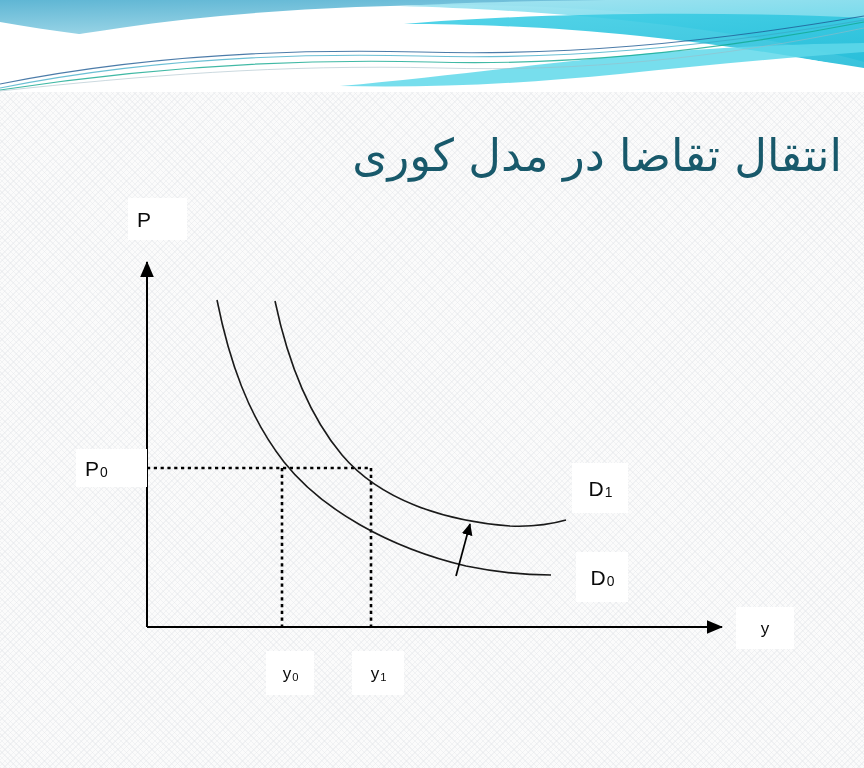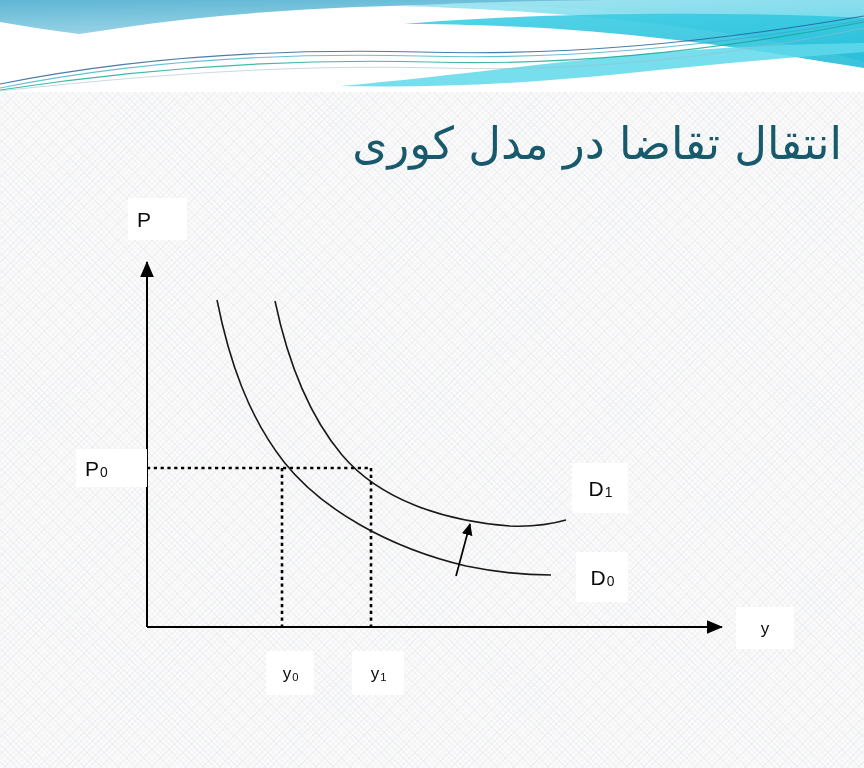--- a/index.html
+++ b/index.html
@@ -35,21 +35,21 @@
     width: 864px;
     height: 92px;
     overflow: hidden;
   }
   #header-banner svg { display: block; }
 
   
   #slide-title {
     position: absolute;
     right: 22px;
-    top: 116px;
+    top: 128px;
     width: 620px;
     text-align: right;
     direction: rtl;
     font-family: "DejaVu Sans", sans-serif;
     font-size: 45px;
     line-height: 1.25;
     color: #18596b;
     white-space: nowrap;
   }
 

